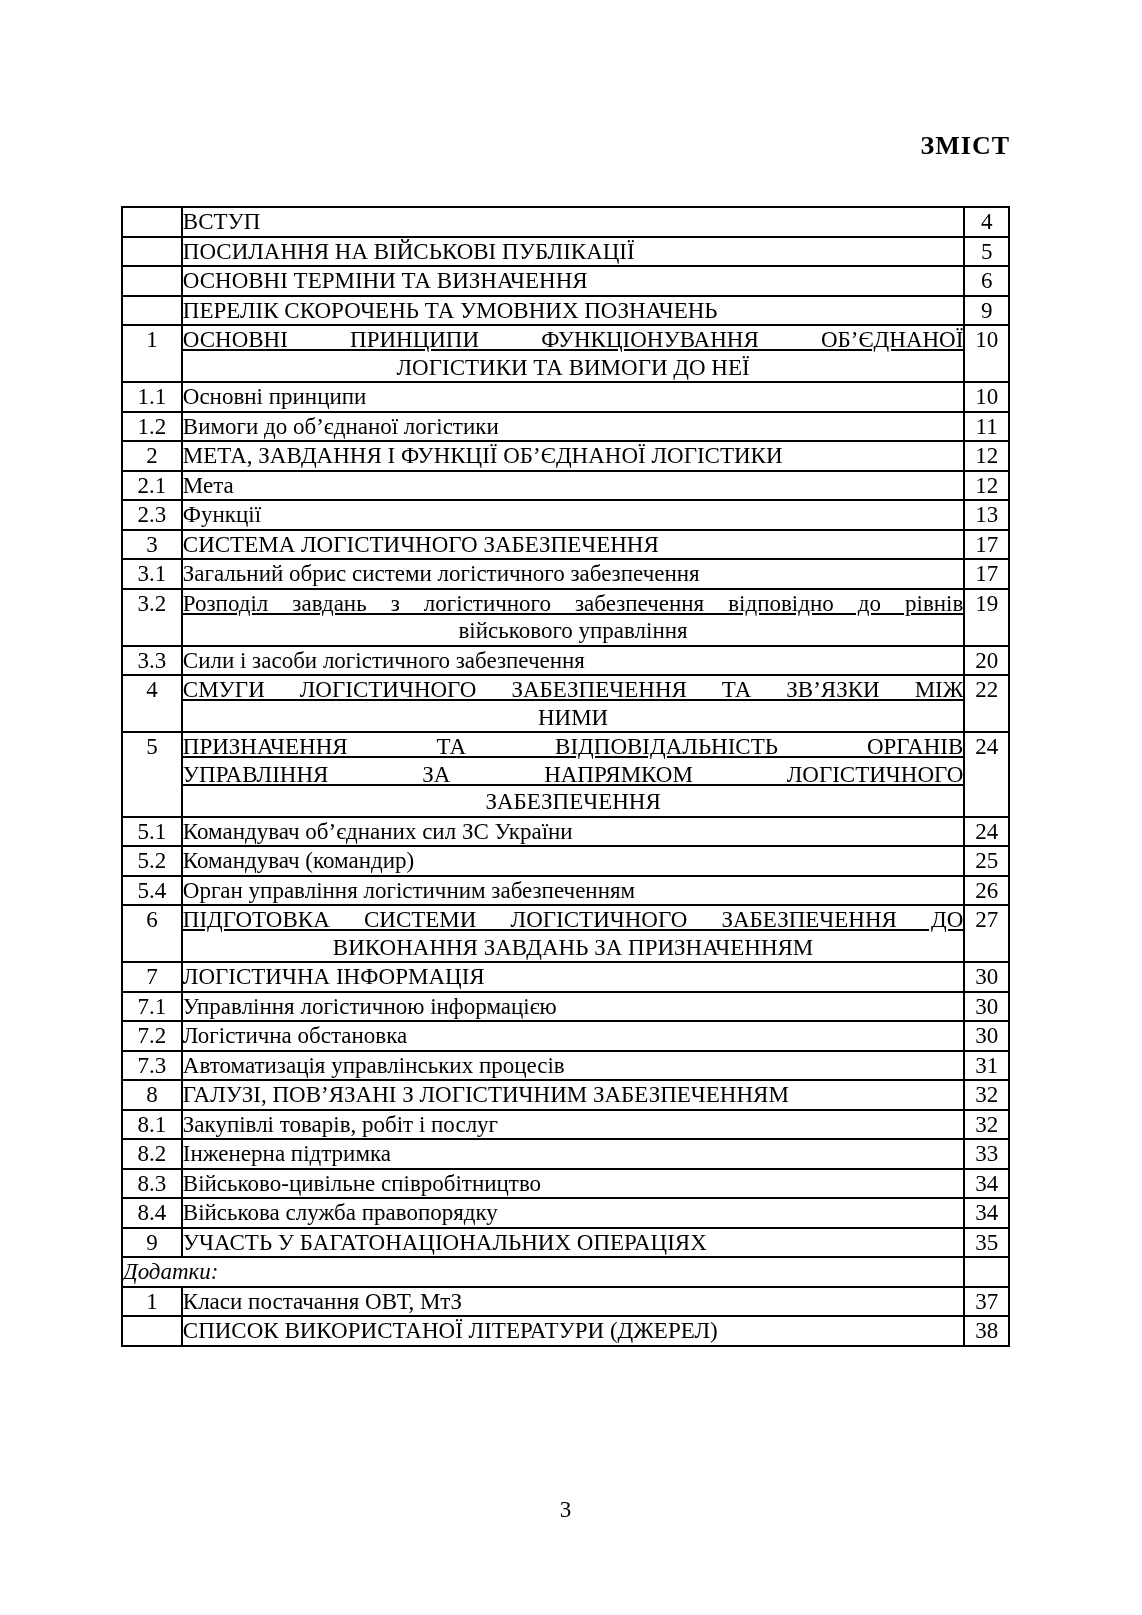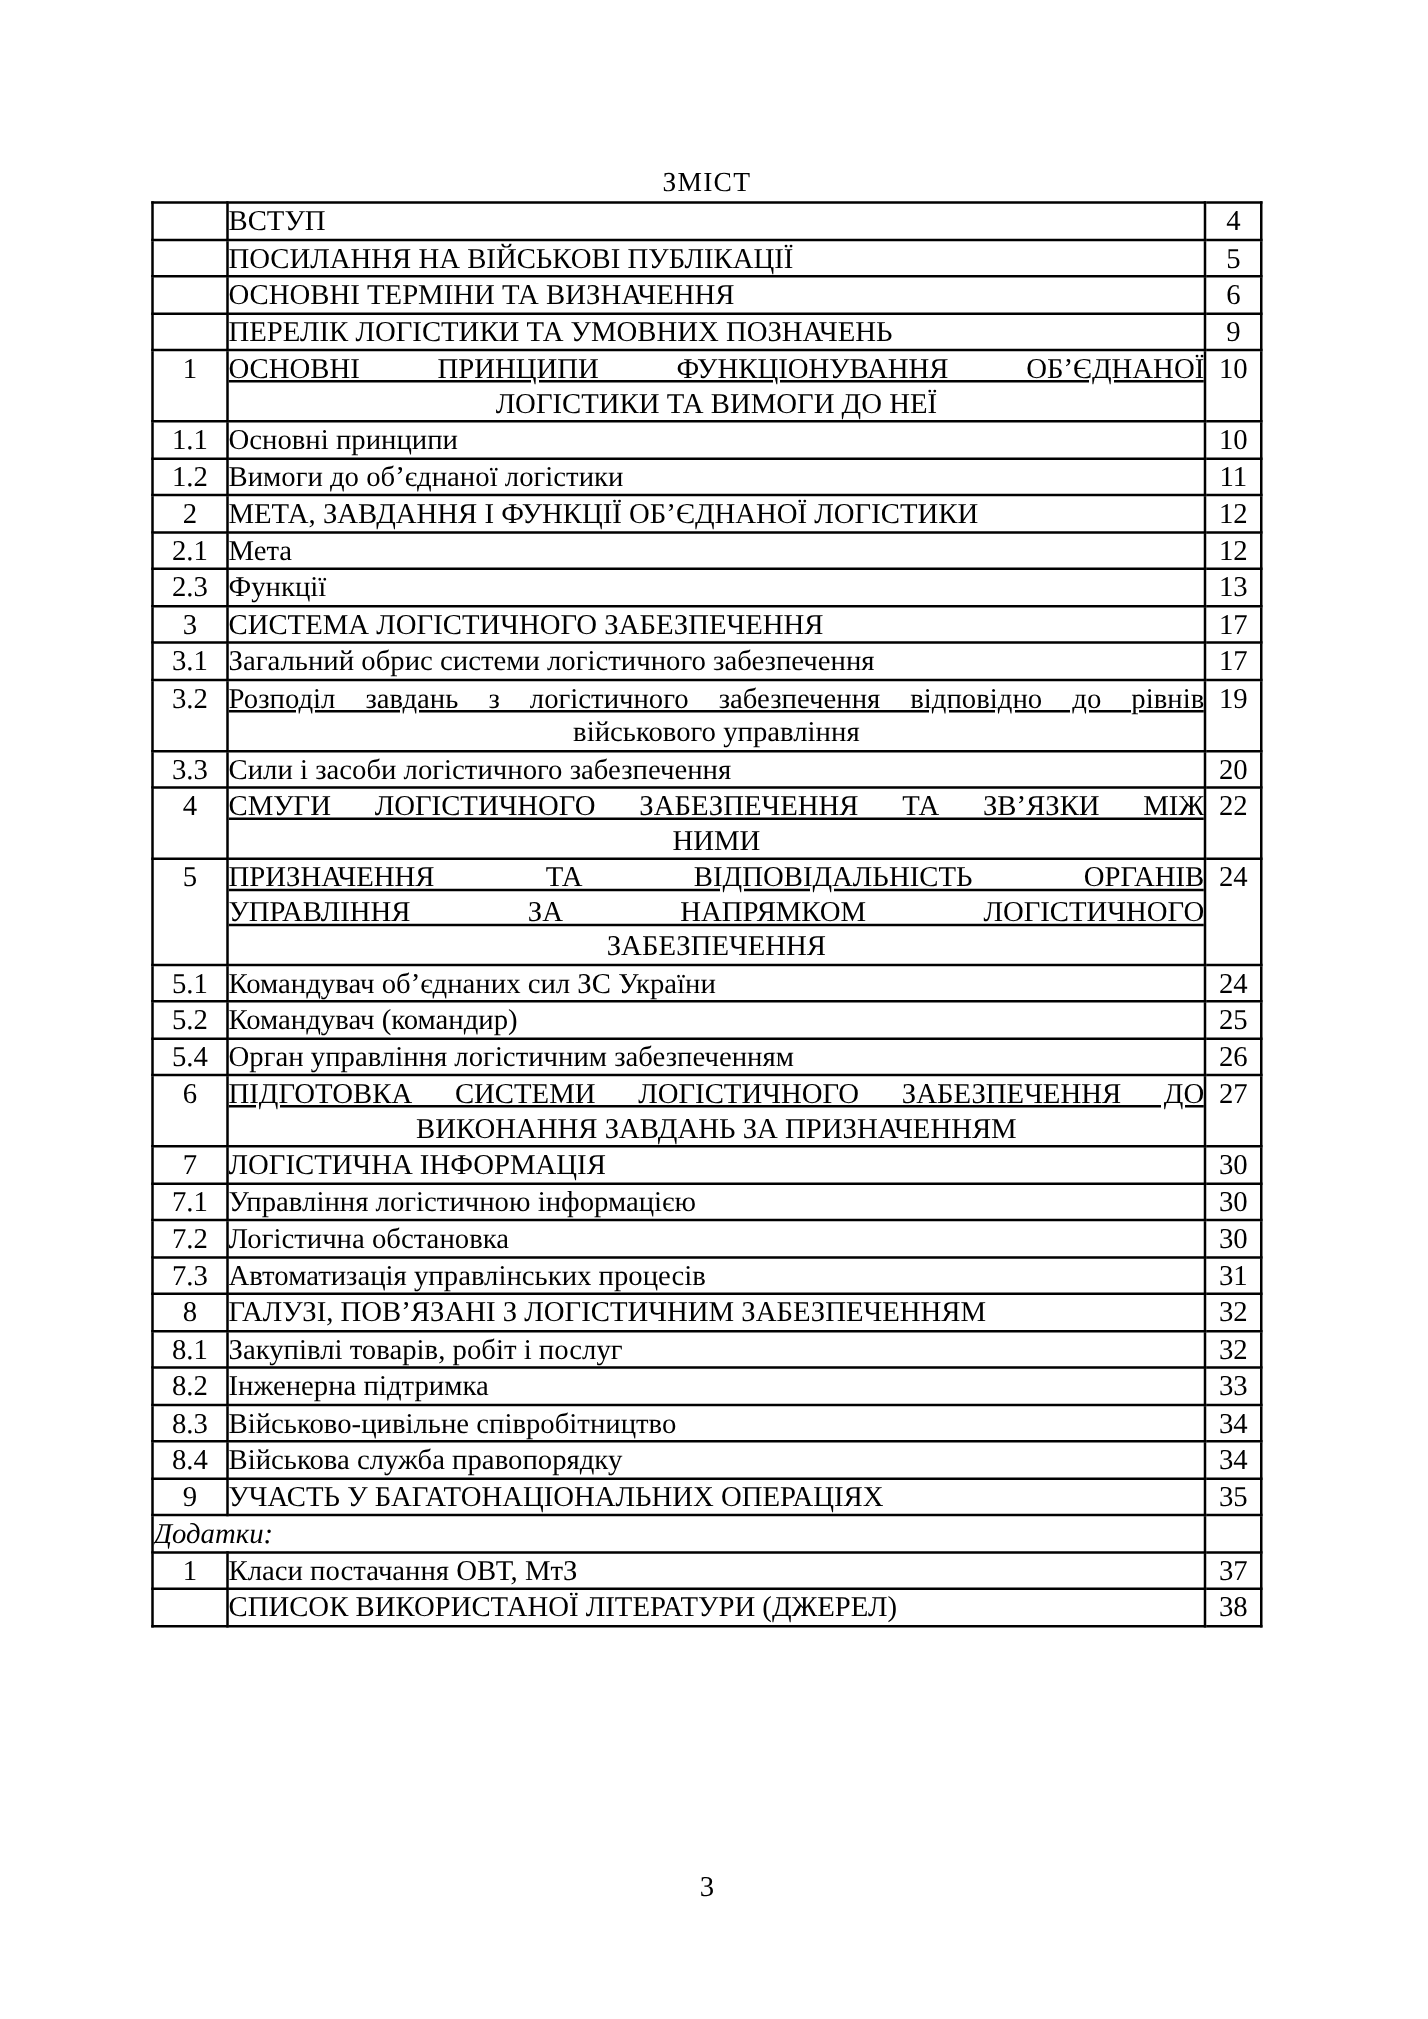--- a/index.html
+++ b/index.html
@@ -17,27 +17,28 @@
   }
   .doc-wrap {
     position: absolute;
     left: 121px;
     top: 0;
     width: 889px;
   }
   .doc-title {
     margin: 0;
     margin-top: 131px;
-    text-align: center;
-    font-size: 22px;
-    font-weight: normal;
+    text-align: right;
+    font-size: 26px;
+    font-weight: bold;
     letter-spacing: 1px;
     line-height: 30px;
   }
   table.toc {
+    margin-top: 45px;
     width: 889px;
     border-collapse: collapse;
     table-layout: fixed;
   }
   table.toc, table.toc td {
     border: 2px solid #000000;
   }
   table.toc td {
     font-size: 23px;
     line-height: 27.5px;
@@ -78,21 +79,21 @@
           <td class="c-title">ПОСИЛАННЯ НА ВІЙСЬКОВІ ПУБЛІКАЦІЇ</td>
           <td class="c-page">5</td>
         </tr>
         <tr>
           <td class="c-num"></td>
           <td class="c-title">ОСНОВНІ ТЕРМІНИ ТА ВИЗНАЧЕННЯ</td>
           <td class="c-page">6</td>
         </tr>
         <tr>
           <td class="c-num"></td>
-          <td class="c-title">ПЕРЕЛІК ЛОГІСТИКИ ТА УМОВНИХ ПОЗНАЧЕНЬ</td>
+          <td class="c-title">ПЕРЕЛІК СКОРОЧЕНЬ ТА УМОВНИХ ПОЗНАЧЕНЬ</td>
           <td class="c-page">9</td>
         </tr>
         <tr>
           <td class="c-num">1</td>
           <td class="c-title">
             <div class="jline">ОСНОВНІ ПРИНЦИПИ ФУНКЦІОНУВАННЯ ОБ’ЄДНАНОЇ</div>
             <div class="lline">ЛОГІСТИКИ ТА ВИМОГИ ДО НЕЇ</div>
           </td>
           <td class="c-page">10</td>
         </tr>

